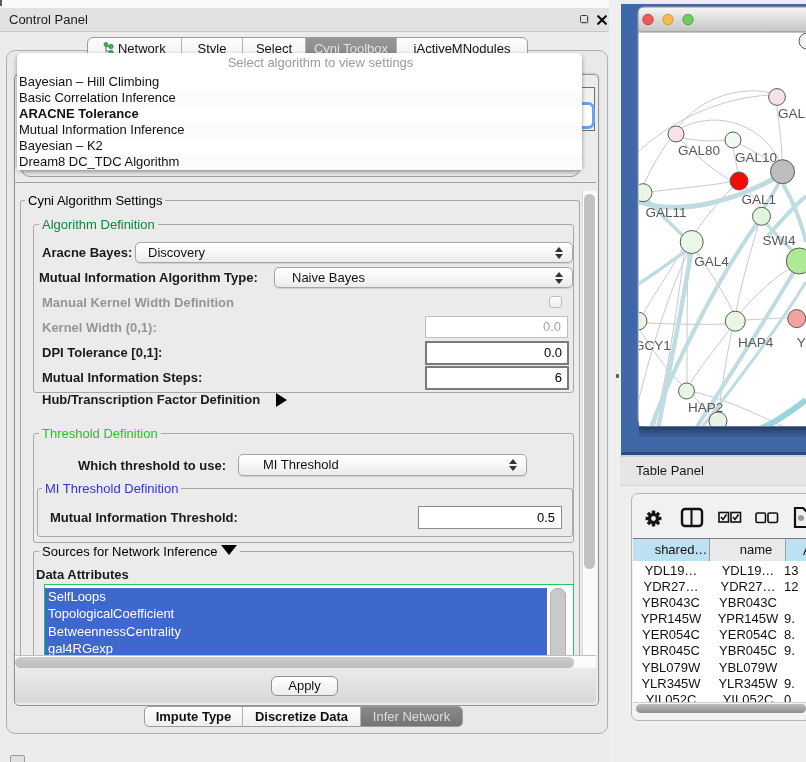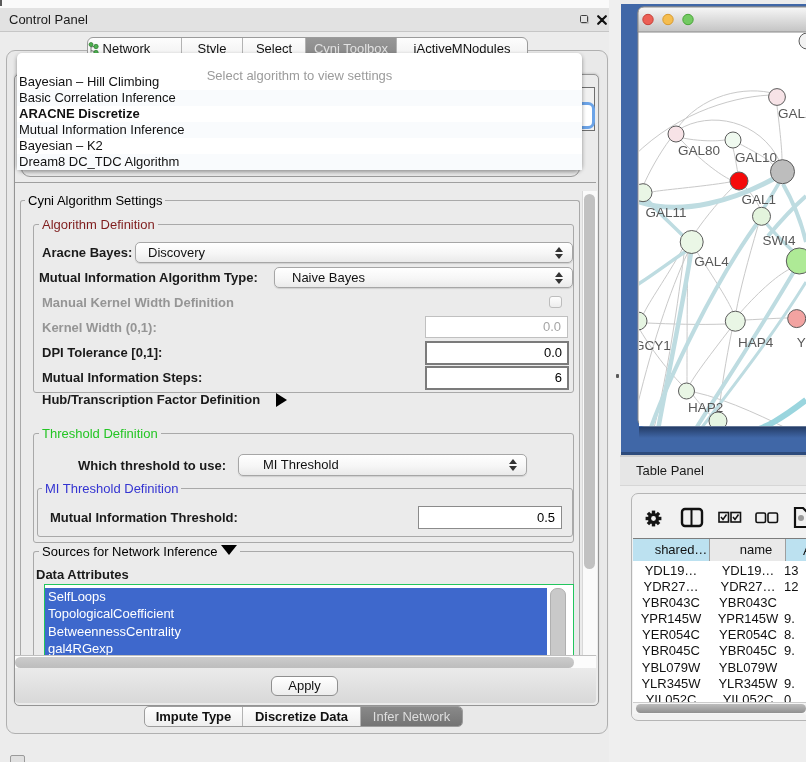--- a/index.html
+++ b/index.html
@@ -26,21 +26,21 @@
 <div class="abs lbl" style="left:9px;top:8px;line-height:23px;">Control Panel</div>
 <div class="abs" style="left:580px;top:15px;width:6px;height:6px;border:1.5px solid #3f3f3f;border-radius:1.5px;box-shadow:1px 1px 0 #c0c0c0;"></div>
 <svg class="abs" style="left:597px;top:15px;" width="10" height="10" viewBox="0 0 10 10">
     <path d="M1.2 1.2 L8.8 8.8 M8.8 1.2 L1.2 8.8" stroke="#111" stroke-width="2.2" stroke-linecap="round"></path>
   </svg>
 <div class="abs" style="left:0;top:32px;width:613px;height:730px;background:#ececec;"></div>
 
 <div class="abs" style="left:6px;top:50px;width:600px;height:682px;background:#e9e9e9;border:1px solid #b0b0b0;border-radius:9px;"></div>
 
 <div class="abs" style="left:87px;top:37px;height:21px;display:flex;border:1px solid #9b9b9b;border-radius:6px 6px 0 0;overflow:hidden;background:linear-gradient(180deg,#fdfdfd,#f0f0f0);">
-  <div style="width:93px;border-right:1px solid #b3b3b3;font-size:13px;line-height:21px;text-align:left;color:#111;">
+  <div style="width:93px;border-right:1px solid #b3b3b3;font-size:13px;line-height:21px;text-align:center;color:#111;">
     <svg width="11" height="13" viewBox="0 0 11 13" style="vertical-align:-2px;">
         <path d="M3 2.5 L3 10.5 M3 5 L8 4 M3 8.5 L8 10" stroke="#777" stroke-width="1"></path>
         <circle cx="3" cy="2.5" r="2" fill="#4caf50" stroke="#2c7a2c" stroke-width="0.7"></circle>
         <circle cx="8" cy="4.5" r="2.2" fill="#4caf50" stroke="#2c7a2c" stroke-width="0.7"></circle>
         <circle cx="8" cy="10.5" r="2.2" fill="#4caf50" stroke="#2c7a2c" stroke-width="0.7"></circle>
       </svg>
     Network</div>
   <div style="width:60px;border-right:1px solid #b3b3b3;font-size:13px;line-height:21px;text-align:center;color:#111;">Style</div>
   <div style="width:62px;border-right:1px solid #b3b3b3;font-size:13px;line-height:21px;text-align:center;color:#111;">Select</div>
   <div style="width:90px;border-right:1px solid #b3b3b3;font-size:13px;line-height:21px;text-align:center;color:#e2e2e2;background:linear-gradient(180deg,#979797,#868686);">Cyni Toolbox</div>
@@ -53,21 +53,21 @@
 <div class="abs" style="left:200px;top:102px;width:389px;height:21px;background:#fff;border:3px solid #6ba3e7;border-radius:7px;"></div>
 <div class="abs" style="left:21px;top:155px;width:557px;height:20px;background:linear-gradient(180deg,#fff,#e9e9e9);border:1px solid #9a9a9a;border-radius:9px;"></div>
 
 <div class="abs" style="left:15px;top:182px;width:581px;height:1px;background:#9f9f9f;"></div>
 
 <div class="frame" style="left:20px;top:200px;width:558px;height:470px;border-bottom:none;border-radius:3px 3px 0 0;">
   <div class="ftitle" style="left:4px;background:#ebebeb;">Cyni Algorithm Settings</div>
 </div>
 
 <div class="frame" style="left:33px;top:224px;width:539px;height:167px;">
-  <div class="ftitle" style="left:5px;background:#ebebeb;color:#7f1d1d;">Algorithm Definition</div>
+  <div class="ftitle" style="left:5px;background:#ebebeb;color:#15803d;">Algorithm Definition</div>
 </div>
 
 <div class="abs lbl b" style="left:42px;top:245px;">Aracne Bayes:</div>
 <div class="combo" style="left:135px;top:242px;width:436px;height:19px;">
     <span class="ct">Discovery</span>
     <div class="carr" style="top:4px;">
       <div class="up"></div>
       <div class="dn"></div>
     </div>
   </div>
@@ -140,22 +140,22 @@
   <div style="width:117px;border-right:1px solid #b3b3b3;font-size:13px;font-weight:bold;line-height:19px;text-align:center;color:#111;">Discretize Data</div>
   <div style="width:101px;font-size:13px;line-height:19px;text-align:center;color:#dedede;background:linear-gradient(180deg,#898989,#747474);">Infer Network</div>
 </div>
 
 <div class="abs" style="left:10px;top:755px;width:13px;height:10px;background:#e0e0e0;border:1px solid #9a9a9a;border-radius:2px;"></div>
 
 <div class="abs" style="left:17px;top:53px;width:565px;height:117px;background:#fff;border-radius:5px 5px 7px 7px;box-shadow:0 2px 4px rgba(0,0,0,0.4);z-index:50;">
   <div style="position:absolute;left:0;top:37px;width:100%;height:16px;background:#f9fbfd;"></div>
   <div style="position:absolute;left:0;top:69px;width:100%;height:16px;background:#f9fbfd;"></div>
   <div style="position:absolute;left:0;top:101px;width:100%;height:16px;background:#f9fbfd;"></div>
-  <div style="position:absolute;left:0;top:15px;width:100%;text-align:center;font-size:13px;color:#9b9b9b;line-height:16px;">Select algorithm to view settings</div>
-  <div style="position:absolute;left:2px;top:21px;font-size:13px;color:#111;line-height:16px;">Bayesian – Hill Climbing<br>Basic Correlation Inference<br><b>ARACNE Discretize</b><br>Mutual Information Inference<br>Bayesian – K2<br>Dream8 DC_TDC Algorithm</div>
+  <div style="position:absolute;left:0;top:2px;width:100%;text-align:center;font-size:13px;color:#9b9b9b;line-height:16px;padding-left:21px;">Select algorithm to view settings</div>
+  <div style="position:absolute;left:2px;top:21px;font-size:13px;color:#111;line-height:16px;">Bayesian – Hill Climbing<br>Basic Correlation Inference<br><b>ARACNE Tolerance</b><br>Mutual Information Inference<br>Bayesian – K2<br>Dream8 DC_TDC Algorithm</div>
 </div>
 
 <div class="abs" style="left:609px;top:0;width:12px;height:762px;background:#efefef;"></div>
 <svg class="abs" style="left:620px;top:0;" width="186" height="455" viewBox="0 0 186 455">
   <rect x="1" y="0" width="185" height="455" fill="#4067a7"></rect>
   <rect x="0" y="0" width="186" height="4" fill="#ececec"></rect>
   <defs>
     <linearGradient id="tg" x1="0" y1="0" x2="0" y2="1">
       <stop offset="0" stop-color="#f7f7f7"></stop>
         <stop offset="1" stop-color="#c3c3c3"></stop>

